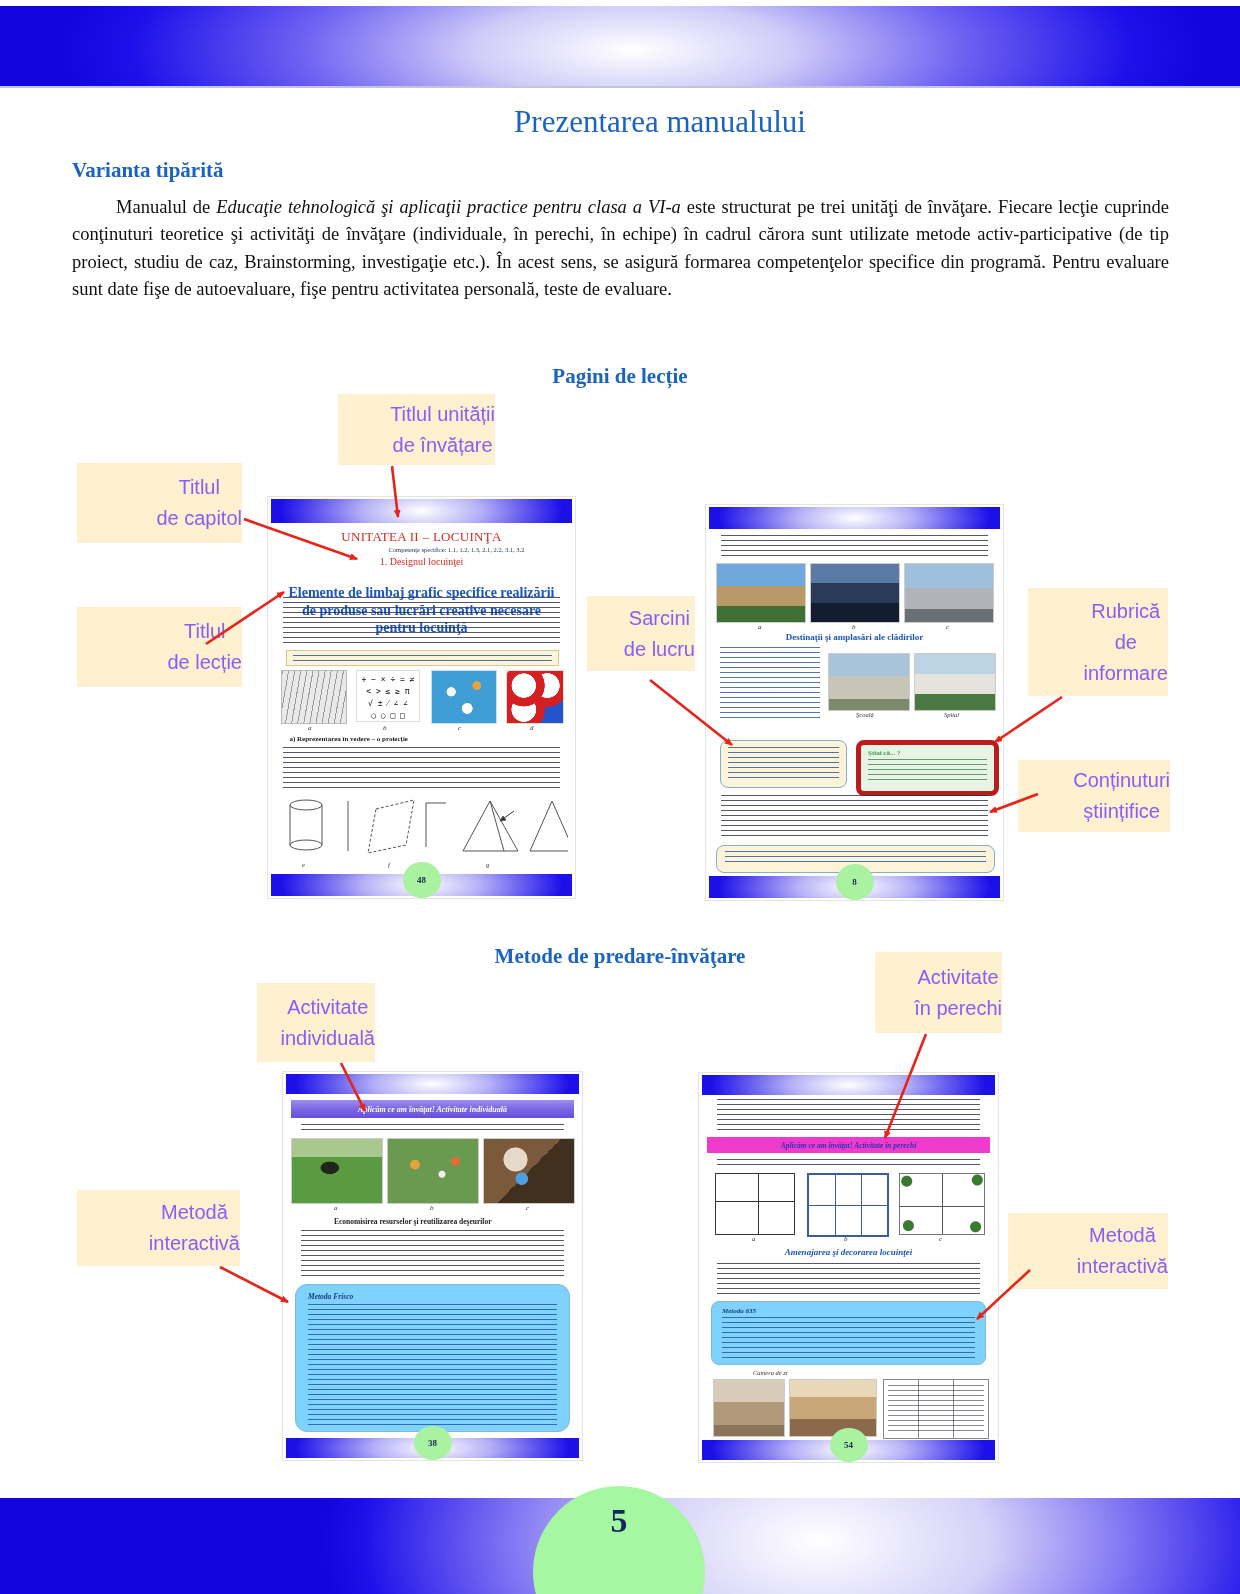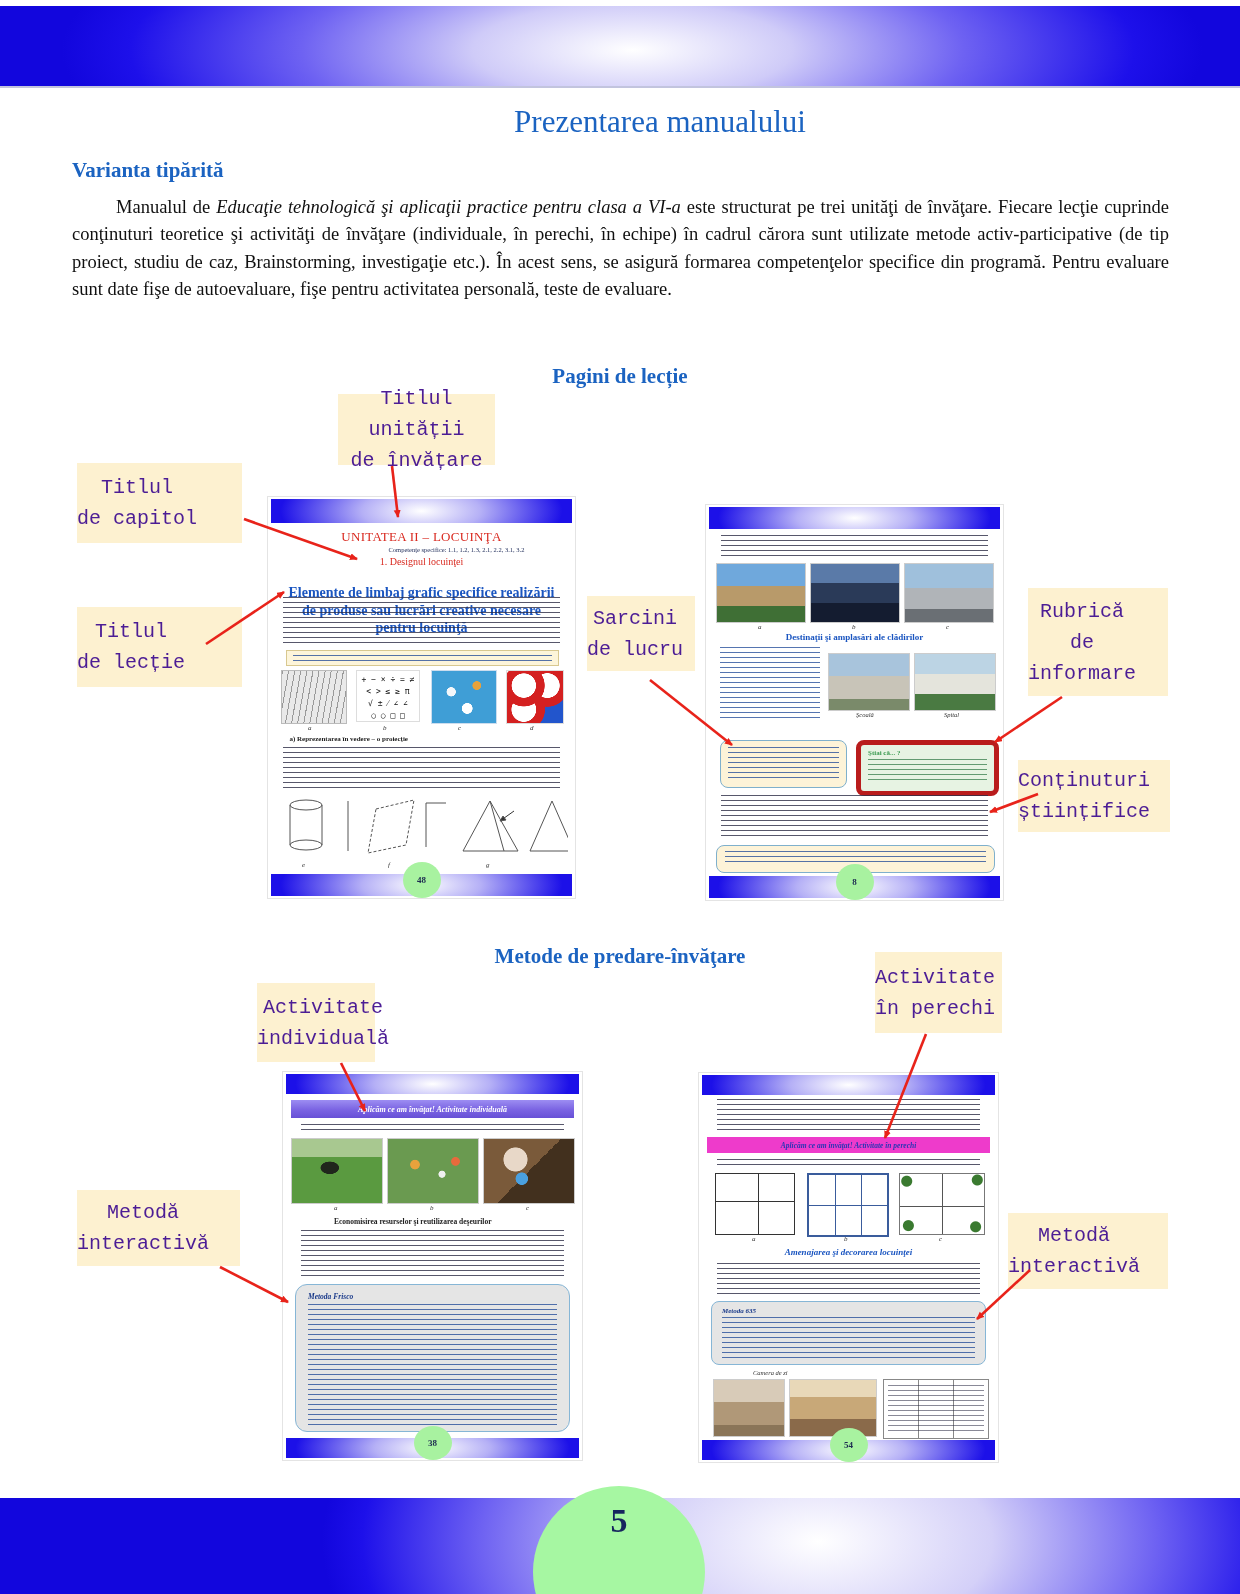--- a/index.html
+++ b/index.html
@@ -16,38 +16,38 @@
   .page-circle span{display:block;margin-top:16px;font-size:34px;font-weight:bold;color:#16255e;}
   
   .title{position:absolute;left:0;top:96px;width:100%;margin:8px;text-align:center;
     font-size:31px;font-weight:normal;color:#1b63c1;padding-left:32px;}
   .sub{position:absolute;left:72px;top:158px;margin:0;font-size:21px;font-weight:bold;color:#1b63c1;}
   .intro{position:absolute;left:72px;top:194px;width:1097px;margin:0;font-size:18.5px;
     line-height:27.4px;text-align:justify;text-indent:44px;color:#101010;}
   .mid-head{position:absolute;left:0;width:100%;margin:0;text-align:center;font-size:21px;
     font-weight:bold;color:#1b63c1;}
   
-  .callout{position:absolute;background:#fdf1d0;color:#4c1d95;
-    font-family:Liberation Mono, monospace;display:flex;align-items:center;justify-content:flex-start;
+  .callout{position:absolute;background:#fdf1d0;color:#8b5cf6;
+    font-family:Liberation Sans, sans-serif;display:flex;align-items:center;justify-content:flex-end;
     text-align:center;z-index:2;}
   .callout span{white-space:pre-line;font-size:20px;line-height:1.55;}
   
   .thumb{position:absolute;background:#fff;outline:1px solid #e4e4e4;z-index:1;}
   .abs{position:absolute;}
   .t-band{position:absolute;background:radial-gradient(ellipse 52% 230% at 50% 50%,#ffffff 0%,#b5b0f6 38%,#1c10e8 90%);}
   .t-circle{position:absolute;left:50%;transform:translateX(-50%);background:#a8f2a0;border-radius:50%;
     text-align:center;font-weight:bold;color:#1c2a50;z-index:2;display:flex;align-items:center;justify-content:center;}
   
   .ph{background-image:repeating-linear-gradient(to bottom,rgba(45,45,70,.8) 0,rgba(45,45,70,.8) 1px,transparent 1px,transparent 5px);}
   .ph-blue{background-image:repeating-linear-gradient(to bottom,rgba(28,70,150,.75) 0,rgba(28,70,150,.75) 1px,transparent 1px,transparent 5px);}
   .ph-green{background-image:repeating-linear-gradient(to bottom,rgba(55,125,75,.75) 0,rgba(55,125,75,.75) 1px,transparent 1px,transparent 5px);}
   .t-red{color:#d92a20;font-weight:normal;text-align:center;}
   .t-blue{color:#1a55c0;font-weight:bold;text-align:center;}
   .t-label{font-style:italic;font-size:7px;color:#333;text-align:center;}
-  .boxed{border:1px solid #86b6d6;background:#e5e5e5;border-radius:12px;}
+  .boxed{border:1px solid #86b6d6;background:#7dd3fc;border-radius:12px;}
   .arrows{position:absolute;left:0;top:0;width:1240px;height:1594px;z-index:4;pointer-events:none;}
 </style>
 </head>
 <body>
 
 <div class="page">
 
   <div class="band-top"></div>
 
   <h1 class="title">Prezentarea manualului</h1>

